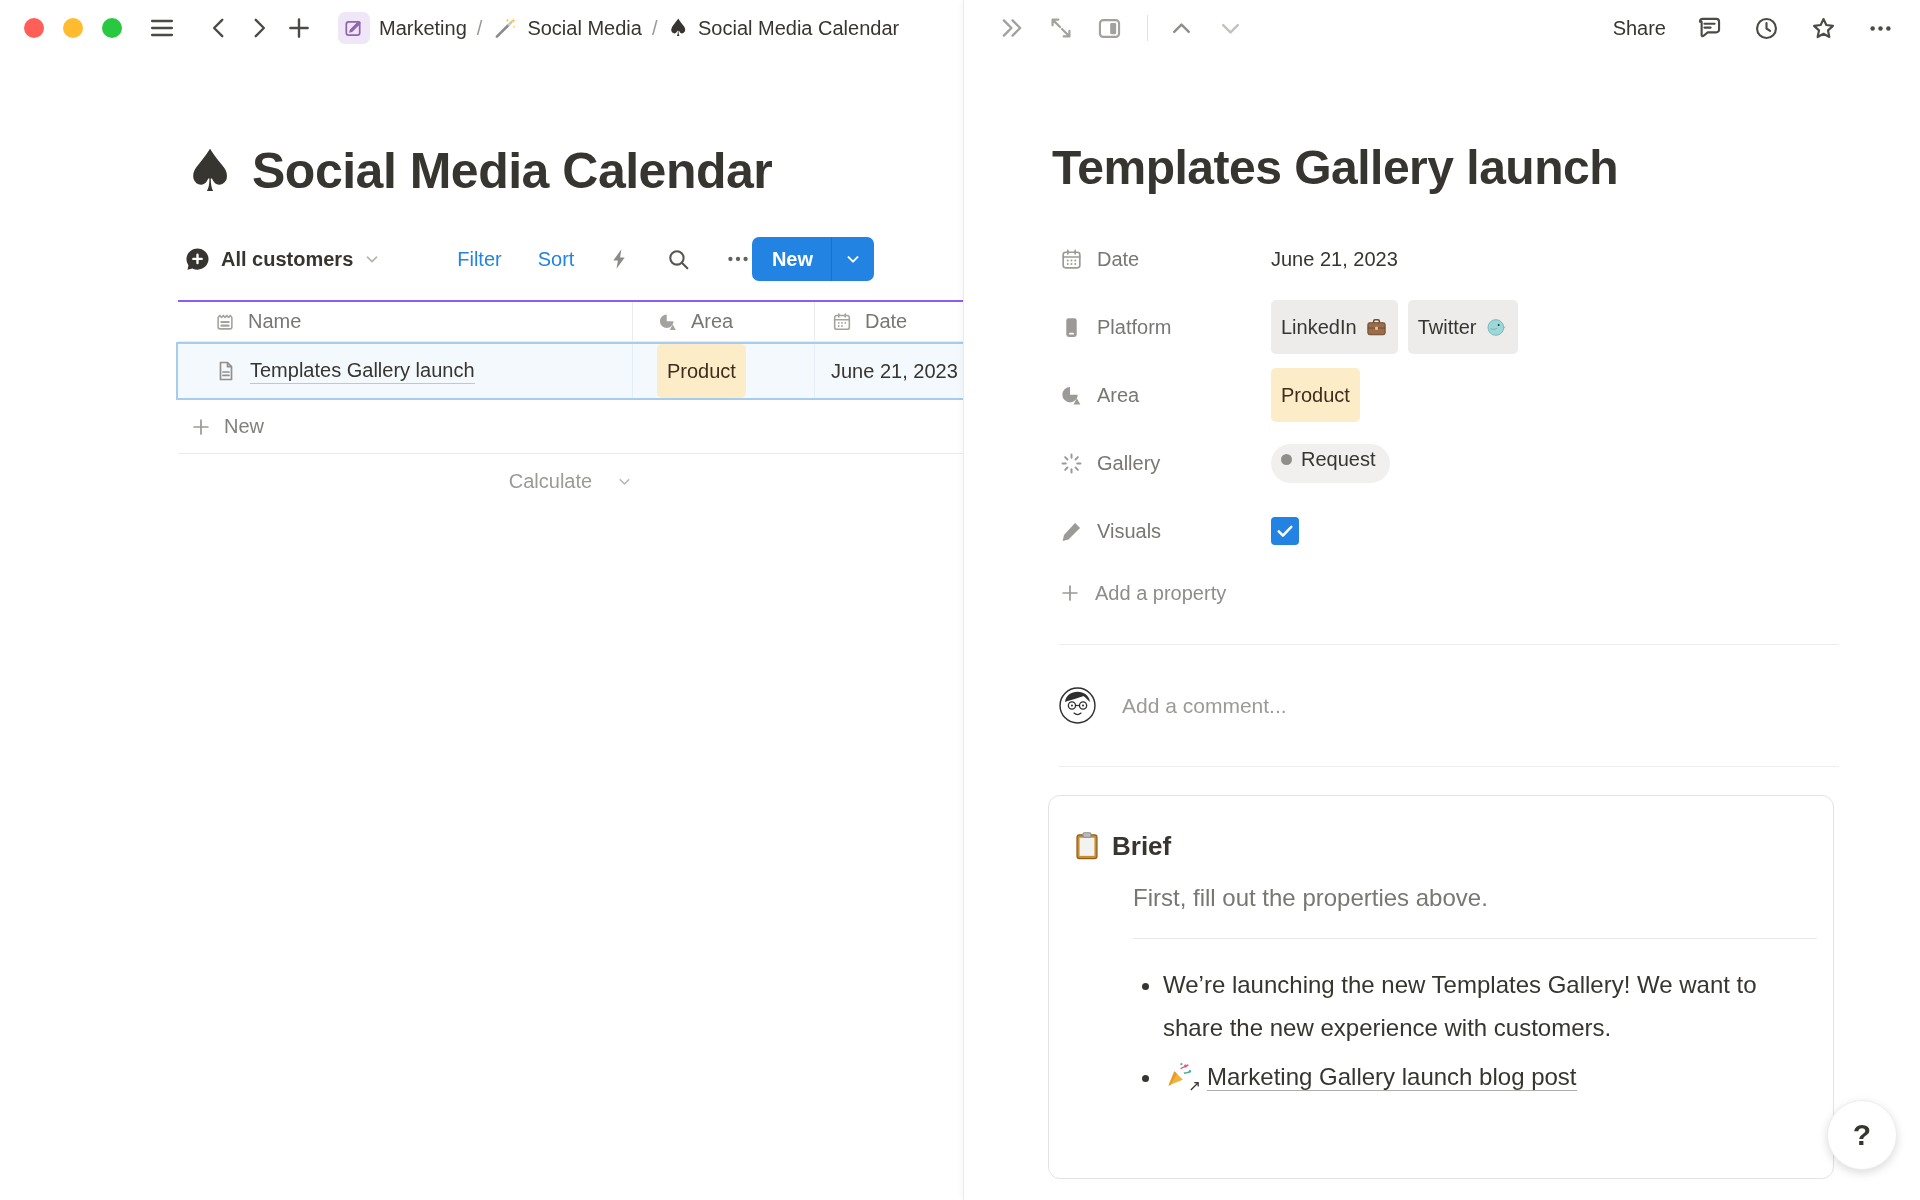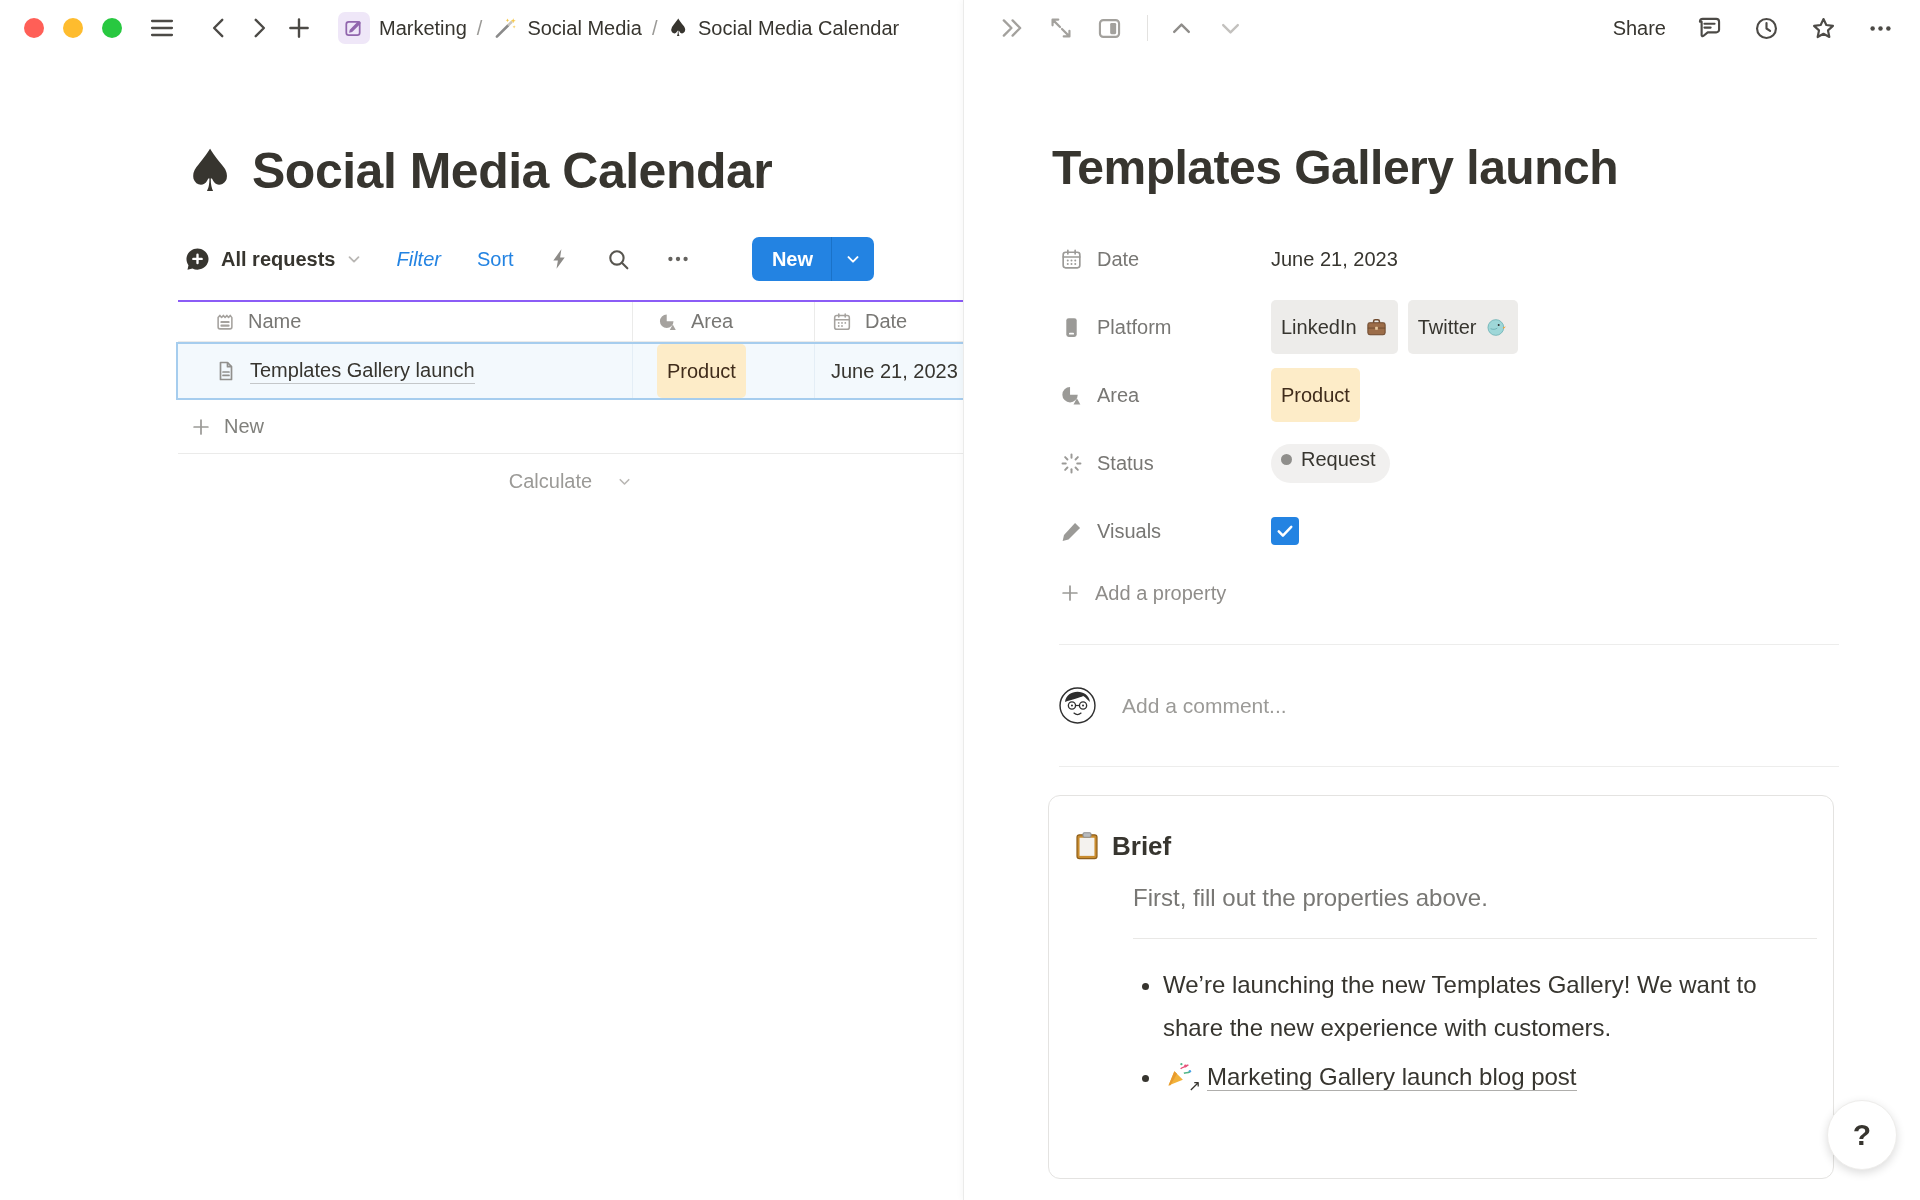--- a/index.html
+++ b/index.html
@@ -24,21 +24,21 @@
   
   .main { position:absolute; left:0; top:56px; width:1140px; }
   .title-row { display:flex; align-items:center; margin:84px 0 0 184px; height:62px; }
   .page-spade { font-family:"DejaVu Sans",sans-serif; font-size:58px; line-height:1; margin-right:16px; }
   .page-title { font-size:50px; font-weight:700; letter-spacing:-.5px; }
 
   .toolbar { display:flex; align-items:center; margin:34px 0 0 184px; width:690px; height:46px; }
   .view-chip { display:flex; align-items:center; gap:10px; cursor:pointer; }
   .view-label { font-size:20px; font-weight:700; }
   .tb-link { font-size:20px; color:#2383e2; font-weight:500; cursor:pointer; text-decoration:none; }
-  .tb-link.filter { margin-left:33px;font-style:italic; }
+  .tb-link.filter { margin-left:76px; }
   .tb-link.sort { margin-left:36px; }
   .tool-ic { margin-left:34px; cursor:pointer; }
   .new-btn { margin-left:auto; height:44px; background:#2383e2; border-radius:7px; display:flex;
     align-items:center; color:#fff; cursor:pointer; overflow:hidden; }
   .new-btn-label { font-size:20px; font-weight:700; padding:0 18px 0 20px; }
   .new-btn-sep { width:1px; height:44px; background:#1a72c8; }
   .new-btn-caret { padding:0 12px; display:flex; }
 
   .table { margin:18px 0 0 178px; width:940px; font-size:20px; }
   .t-head { display:flex; height:42px; border-top:2px solid #8b5cf6; border-bottom:1px solid #ebebea; color:#787774; }
@@ -168,21 +168,21 @@
   </div>
 
   <div class="toolbar">
     <span class="view-chip">
       <span class="icon">
         <svg width="27" height="27" viewBox="0 0 24 24">
             <path d="M12 2.2c-5.4 0-9.8 4.2-9.8 9.4 0 2 .65 3.9 1.76 5.4L3.1 21l4.4-1.1c1.35.72 2.9 1.1 4.5 1.1 5.4 0 9.8-4.2 9.8-9.4S17.4 2.2 12 2.2z" fill="#37352f"></path>
             <path d="M12 7.8v7.4M8.3 11.5h7.4" stroke="#fff" stroke-width="2.1" stroke-linecap="round"></path>
           </svg>
       </span>
-      <span class="view-label">All requests</span>
+      <span class="view-label">All customers</span>
       <span class="icon" style="color:#b9b7b4;">
         <svg width="18" height="18" viewBox="0 0 24 24" fill="none" stroke="currentColor" stroke-width="2.4" stroke-linecap="round" stroke-linejoin="round">
             <path d="M6 9.5l6 6 6-6"></path>
           </svg>
       </span>
     </span>
     <a class="tb-link filter">Filter</a>
     <a class="tb-link sort">Sort</a>
     <span class="icon tool-ic">
       <svg width="24" height="24" viewBox="0 0 24 24">
@@ -431,21 +431,21 @@
               <path d="M12 3.4v3.1"></path>
               <path d="M12 17.5v3.1"></path>
               <path d="M3.4 12h3.1"></path>
               <path d="M17.5 12h3.1"></path>
               <path d="M5.9 5.9l2.2 2.2"></path>
               <path d="M15.9 15.9l2.2 2.2"></path>
               <path d="M18.1 5.9l-2.2 2.2"></path>
               <path d="M8.1 15.9l-2.2 2.2"></path>
             </svg>
         </span>
-        <span>Status</span>
+        <span>Gallery</span>
       </span>
       <span class="prop-value">
         <span class="status-pill">
           <span class="status-dot"></span>
           <span>Request</span>
         </span>
       </span>
     </div>
 
     <div class="prop-row">

